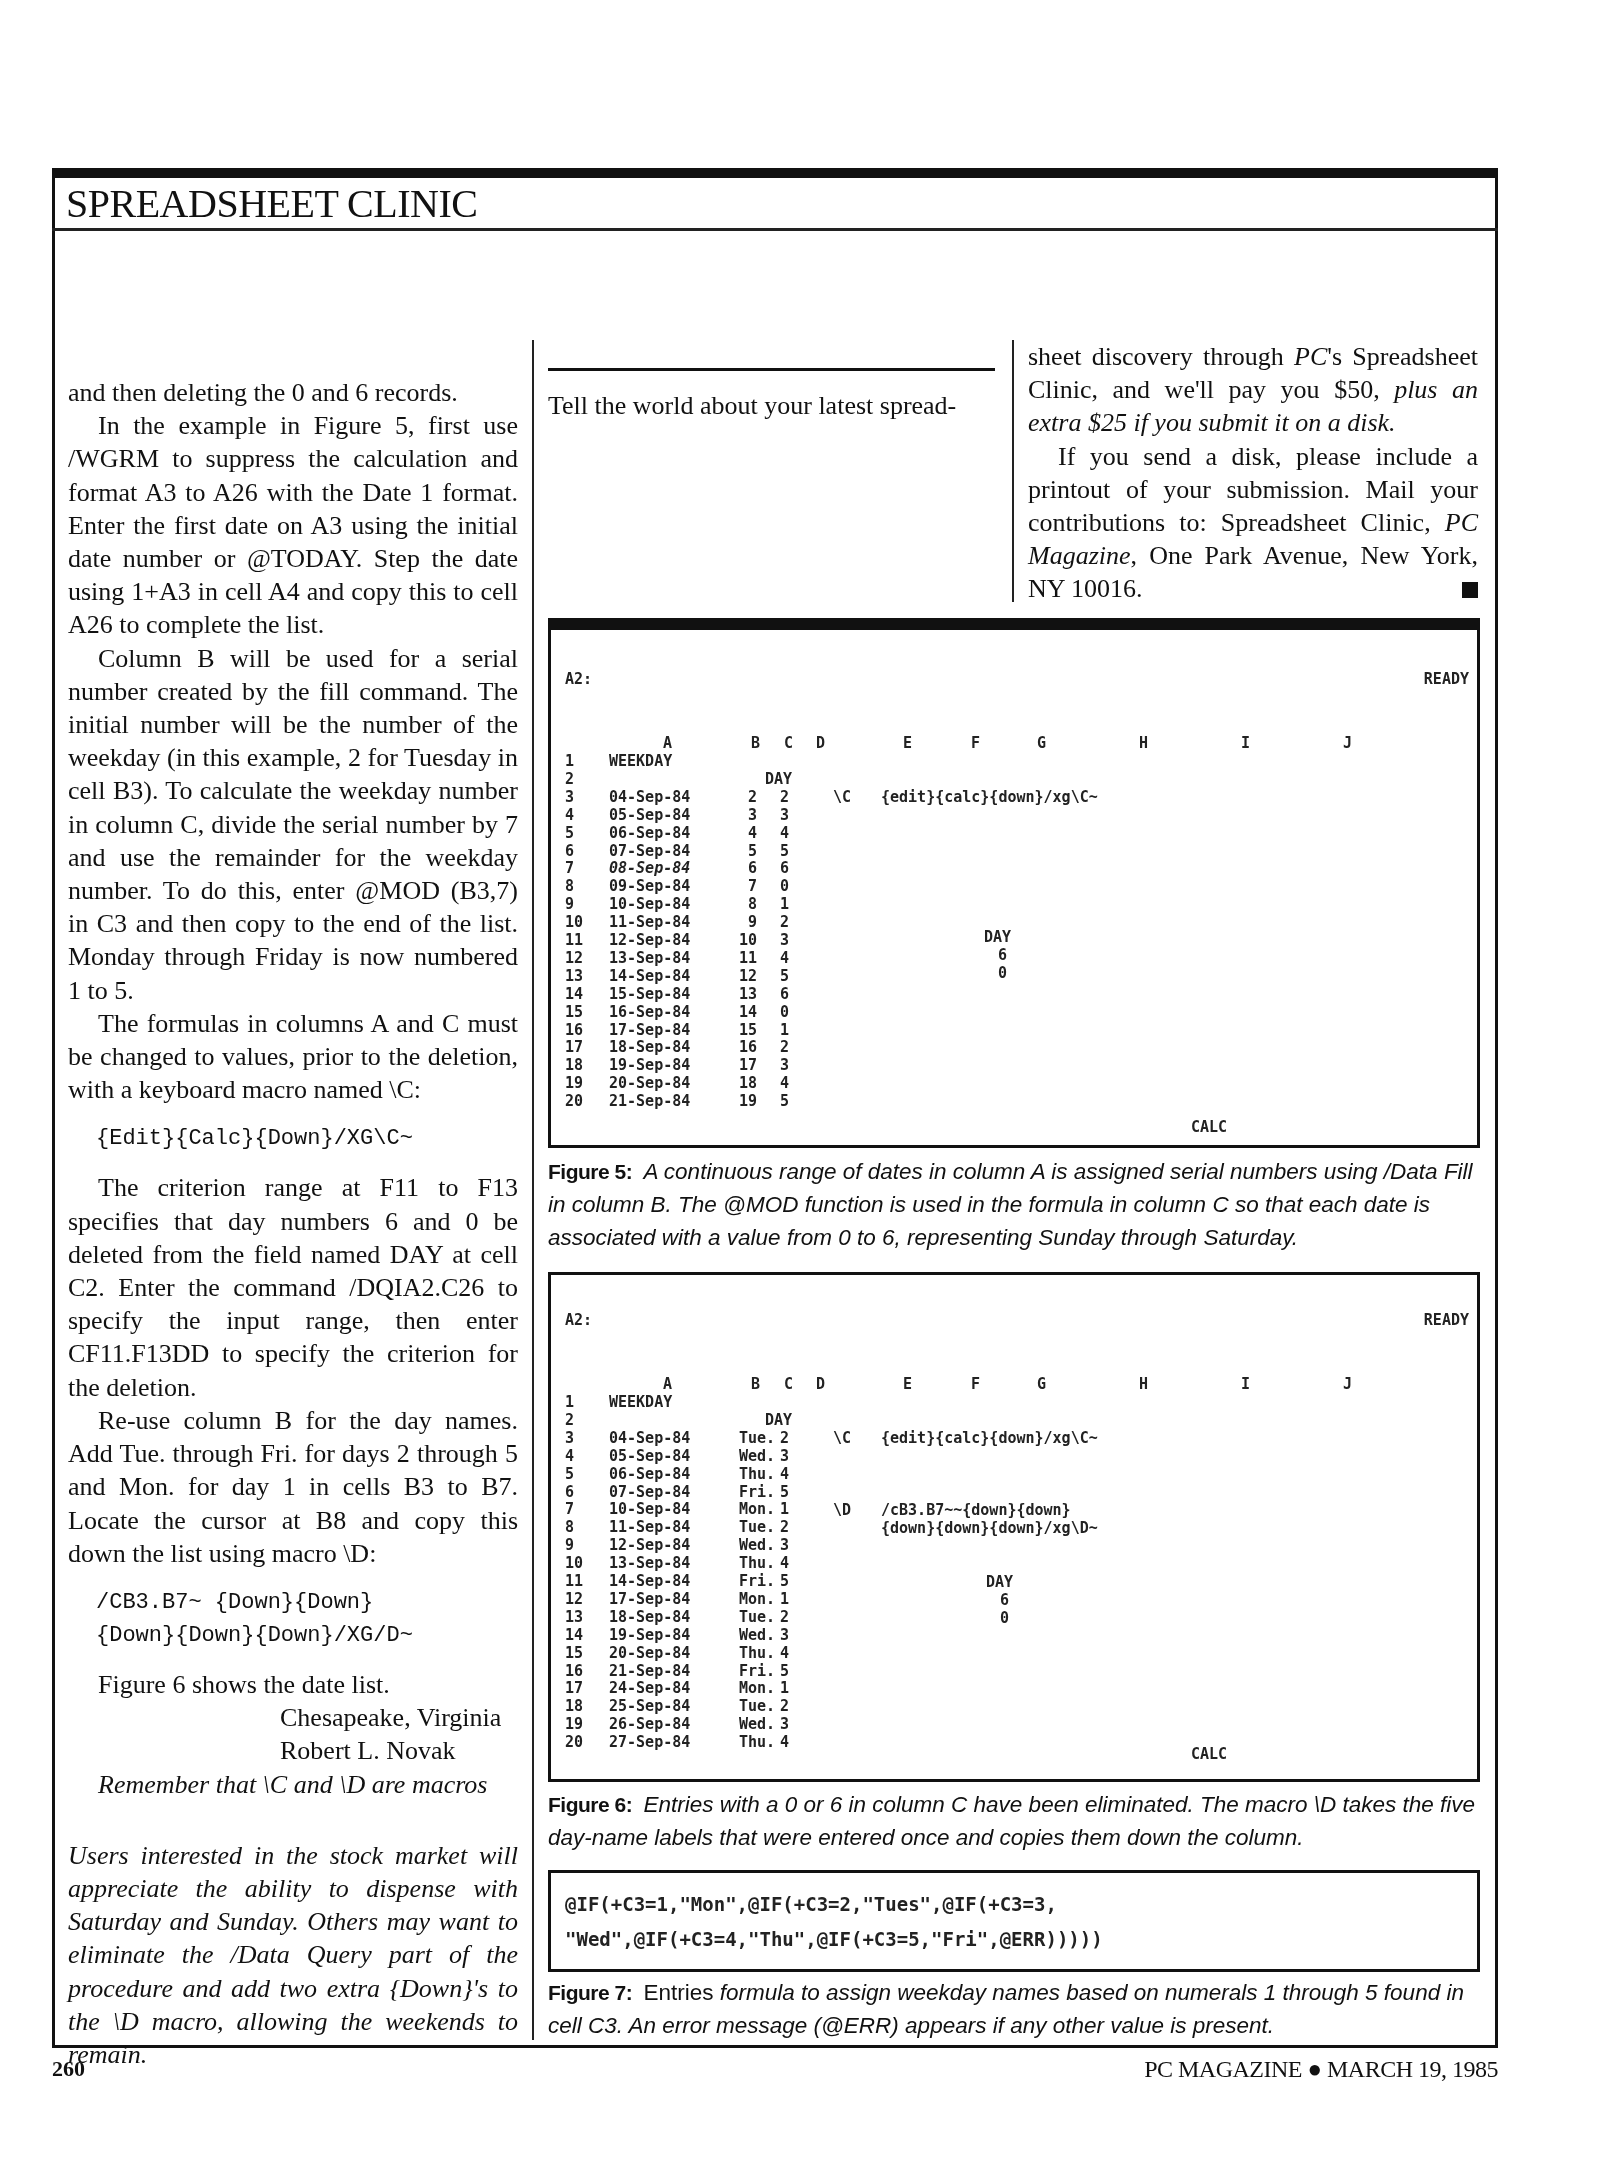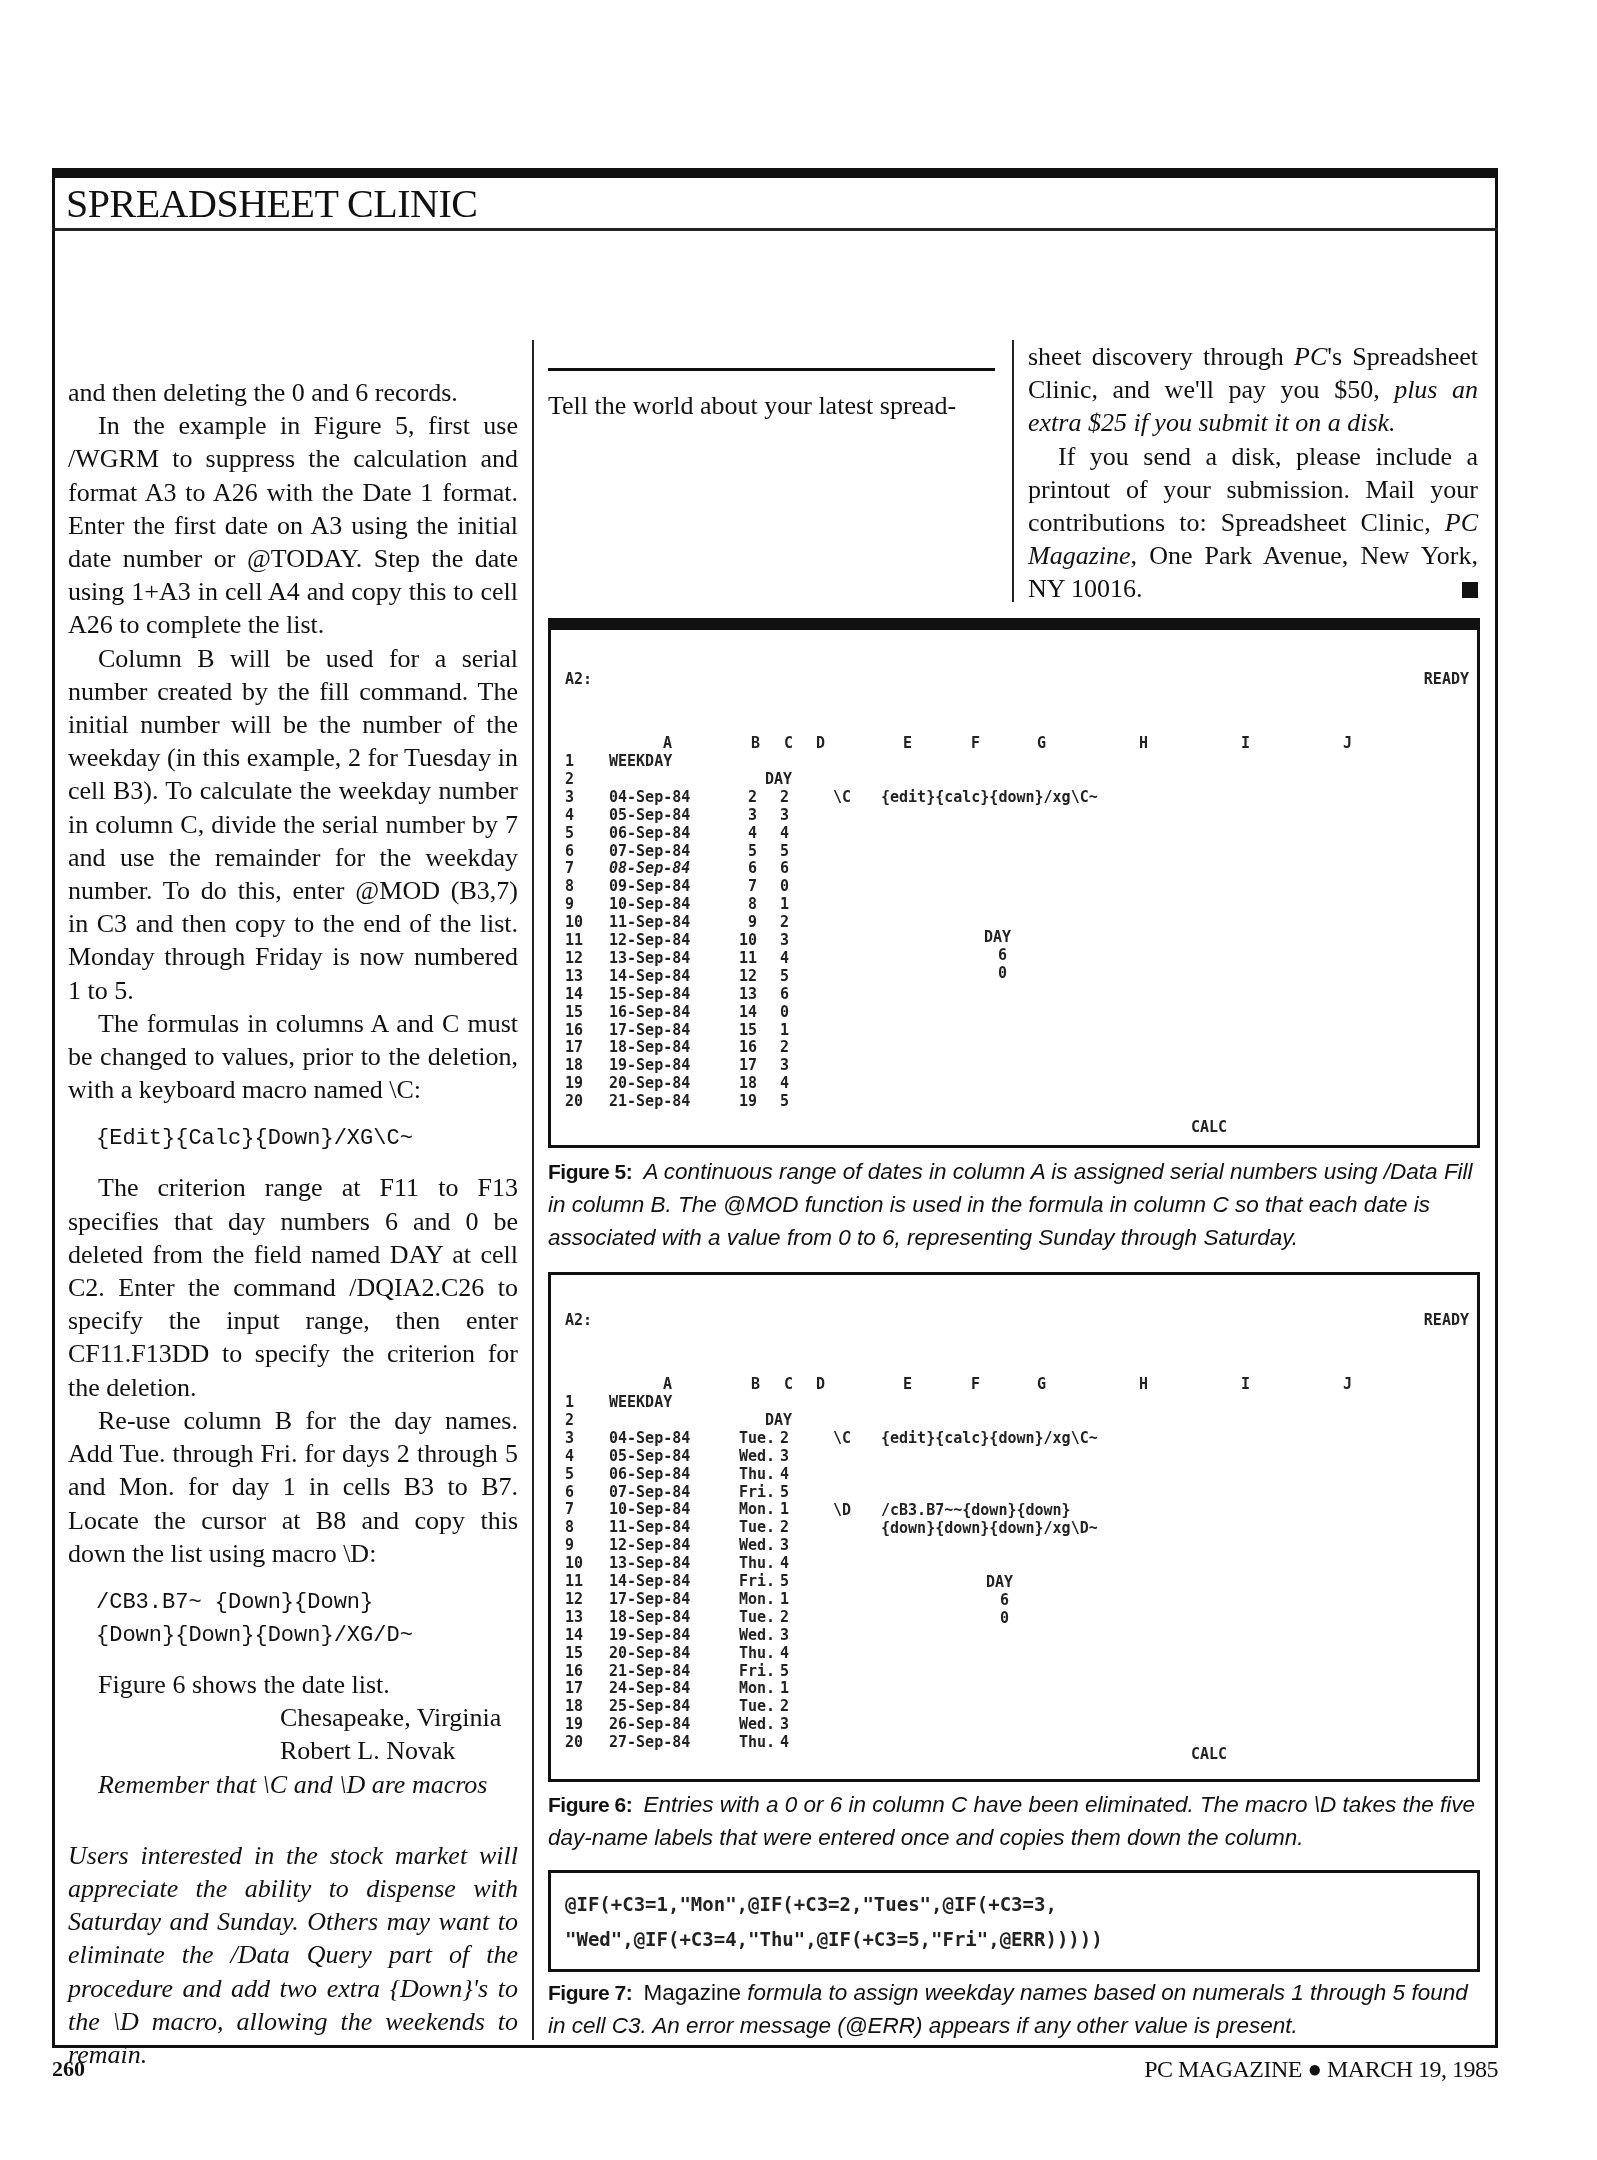--- a/index.html
+++ b/index.html
@@ -360,17 +360,17 @@
   <div class="scr-cell" style="left:640px; top:470px;">CALC</div>
 </div>
 <div class="caption" style="left:548px; top:1788px; width:940px;">
   <span class="figlabel">Figure 6:</span>&nbsp;
   <span class="narrow">Entries with a 0 or 6 in column C have been eliminated. The macro \D takes the five day-name labels that were entered once and copies them down the column.</span>
 </div>
 
 <div class="formula-box"><div>@IF(+C3=1,"Mon",@IF(+C3=2,"Tues",@IF(+C3=3,</div><div>"Wed",@IF(+C3=4,"Thu",@IF(+C3=5,"Fri",@ERR)))))</div></div>
 <div class="caption" style="left:548px; top:1976px; width:940px;">
   <span class="figlabel">Figure 7:</span>&nbsp;
-  <span class="narrow" style="font-style:normal">Magazine</span><span class="narrow"> formula to assign weekday names based on numerals 1 through 5 found in cell C3. An error message (@ERR) appears if any other value is present.</span>
+  <span class="narrow" style="font-style:normal">Entries</span><span class="narrow"> formula to assign weekday names based on numerals 1 through 5 found in cell C3. An error message (@ERR) appears if any other value is present.</span>
 </div>
 
 <div class="footer-left">260</div>
 <div class="footer-right">PC MAGAZINE ● MARCH 19, 1985</div>
 
 </body></html>

